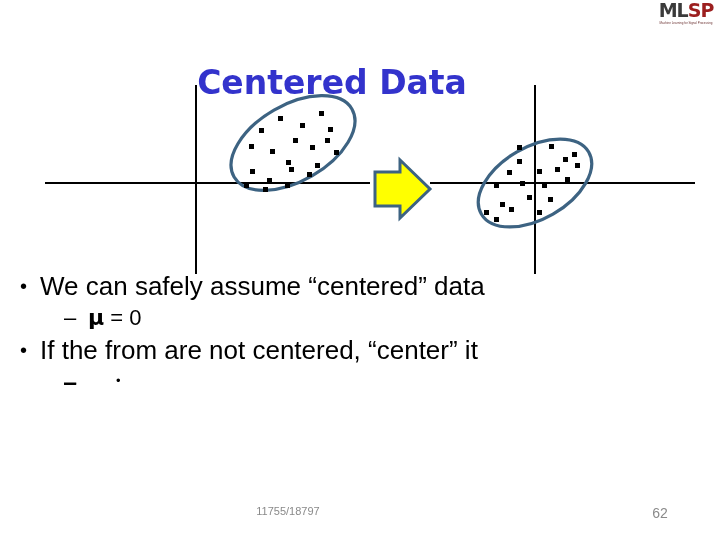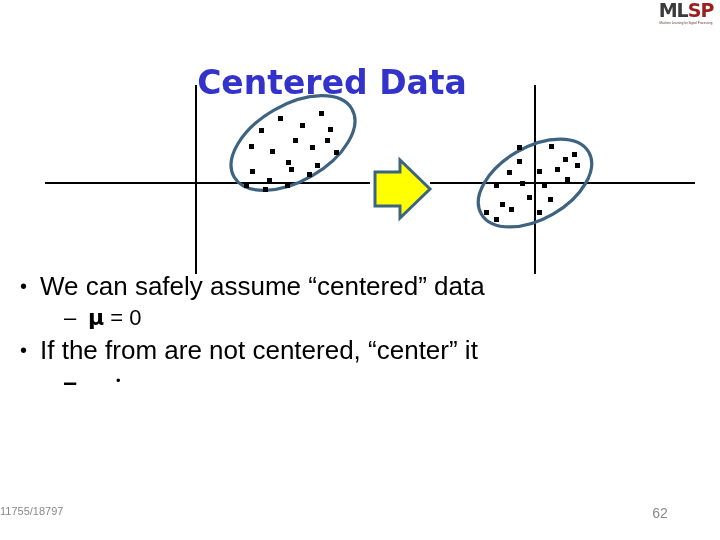--- a/index.html
+++ b/index.html
@@ -79,21 +79,21 @@
   }
   .lvl3 .bullet{
     position:absolute;left:116px;top:0;font-size:13px;line-height:24px;
   }
   .mu{font-weight:bold;font-family:"DejaVu Sans",sans-serif;}
 
   .row-l1{white-space:nowrap;}
 
   
   .footer-center{
-    position:absolute;left:0;top:505px;width:576px;text-align:left;
+    position:absolute;left:0;top:505px;width:576px;text-align:center;
     font-size:11px;color:#8a8a8a;
   }
   .footer-page{
     position:absolute;left:640px;top:505px;width:40px;text-align:center;
     font-size:14px;color:#8a8a8a;
   }
 </style>
 </head>
 <body>
 

